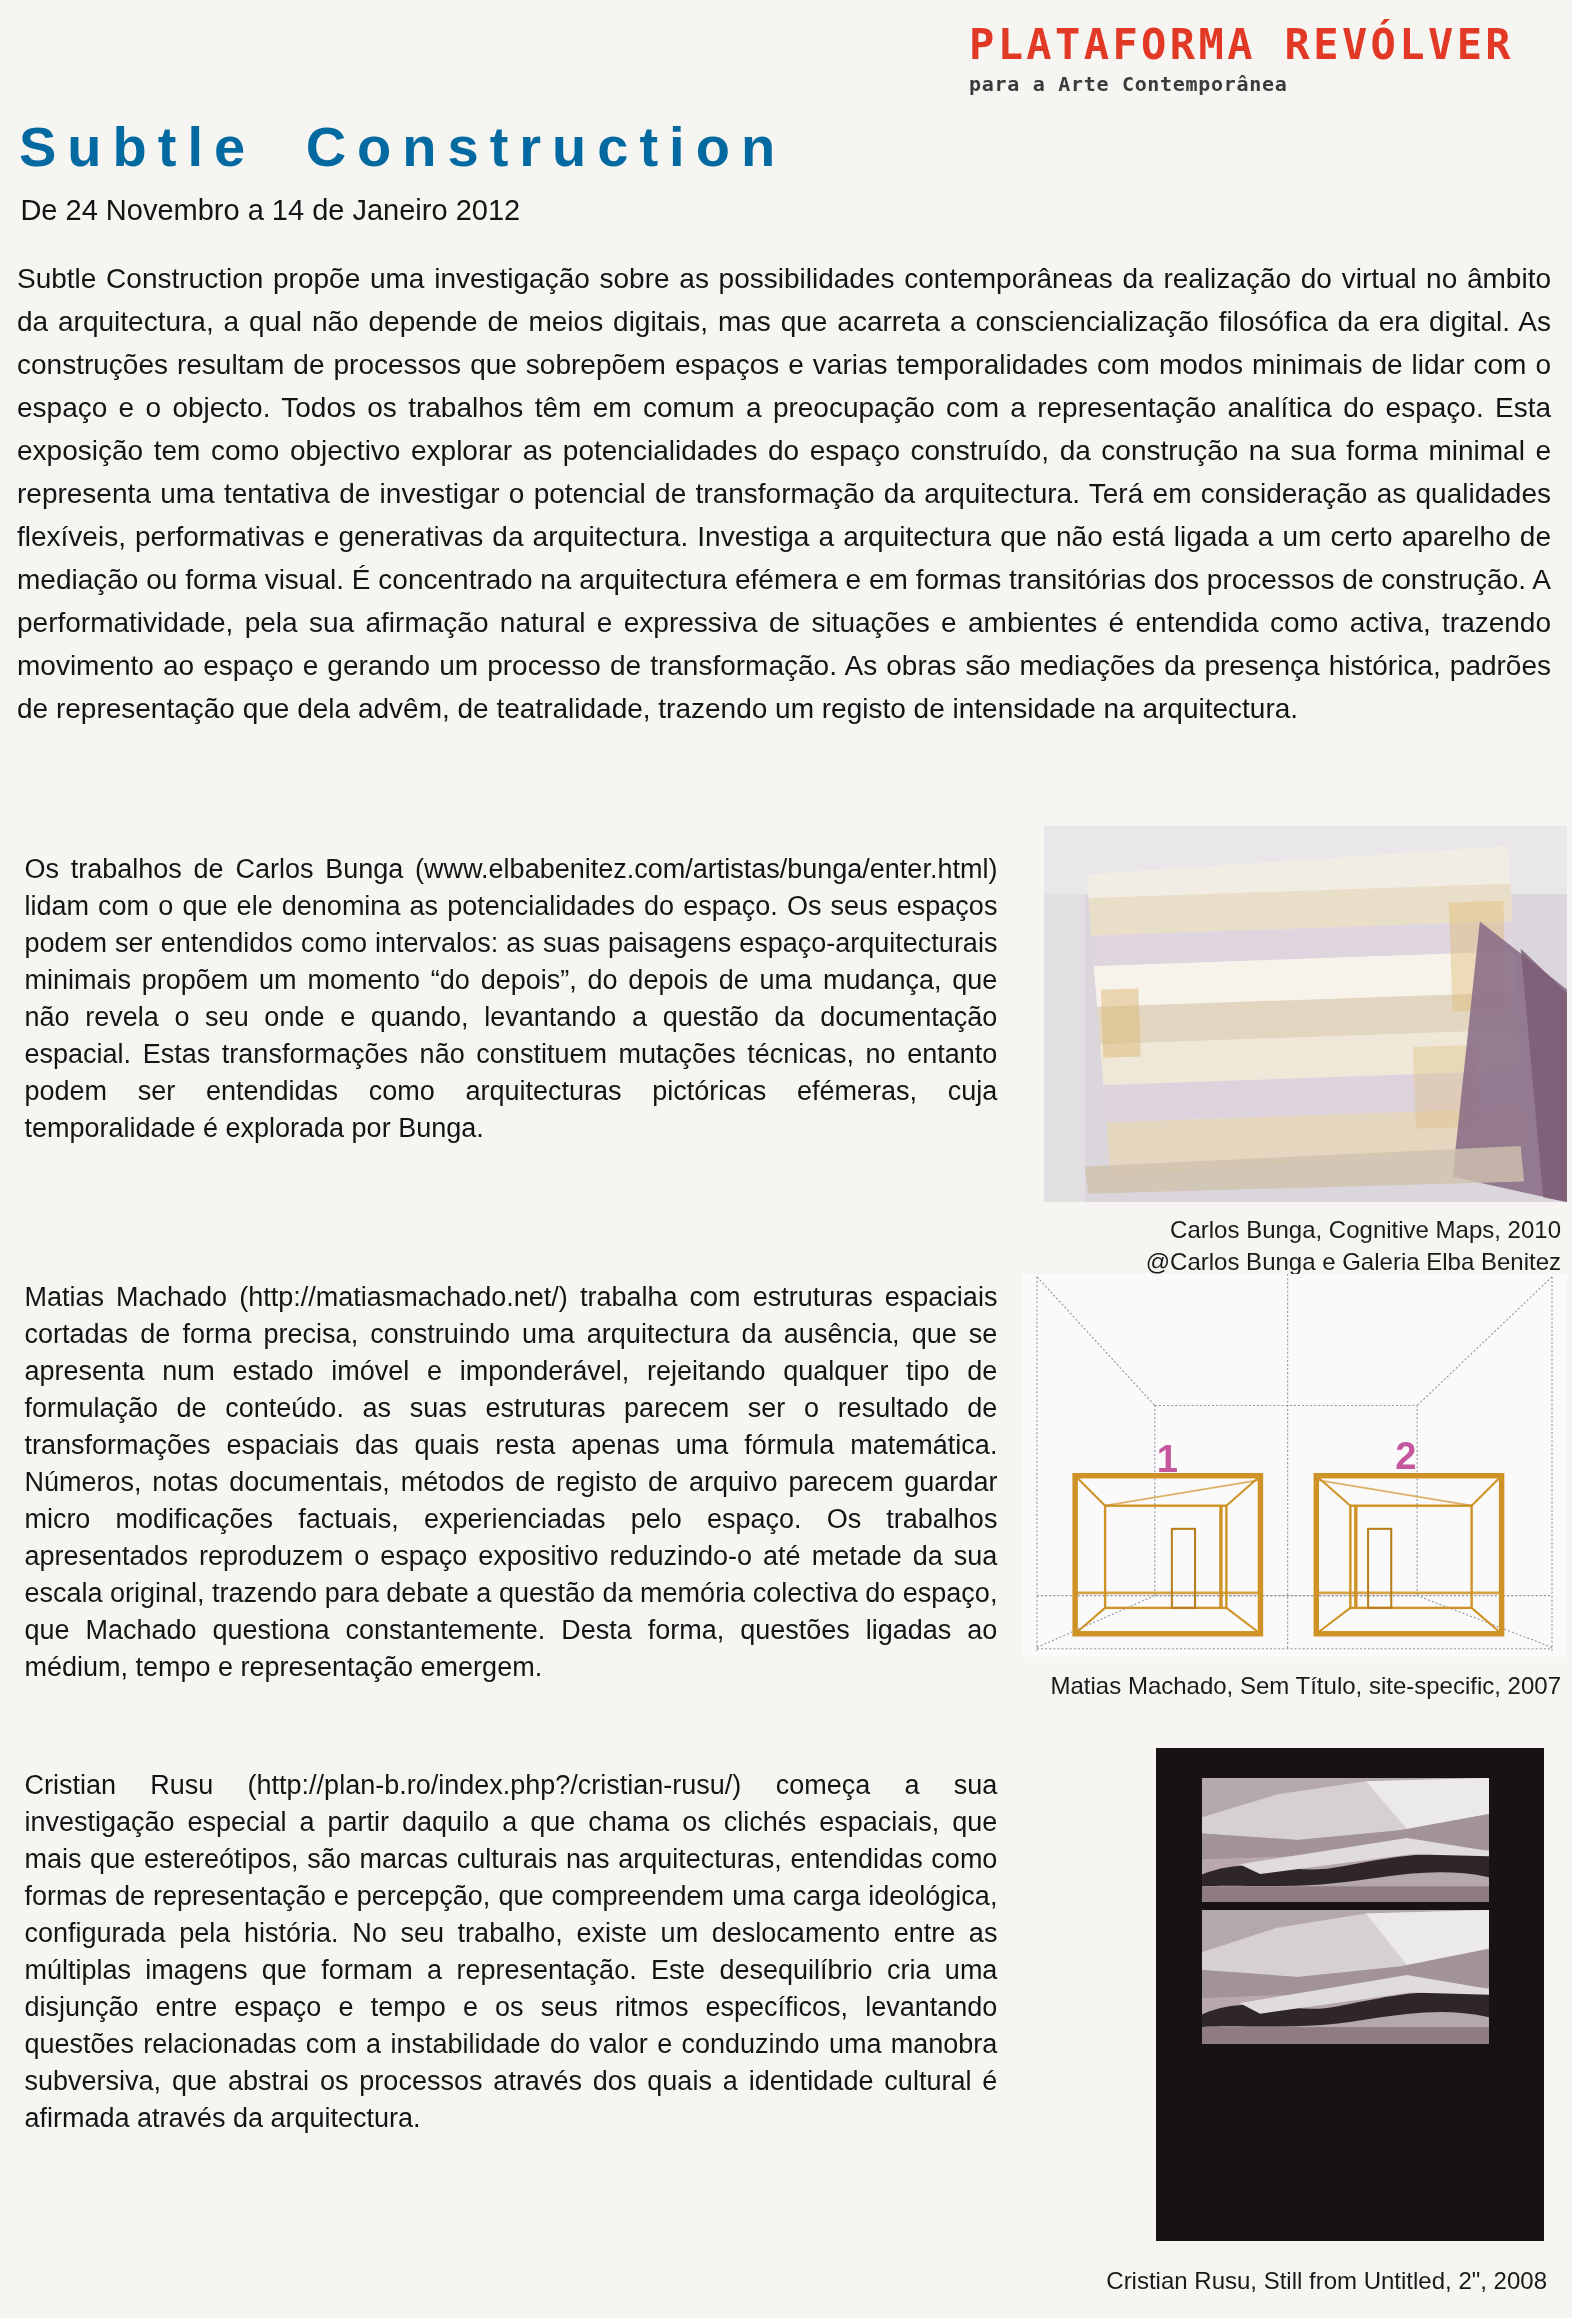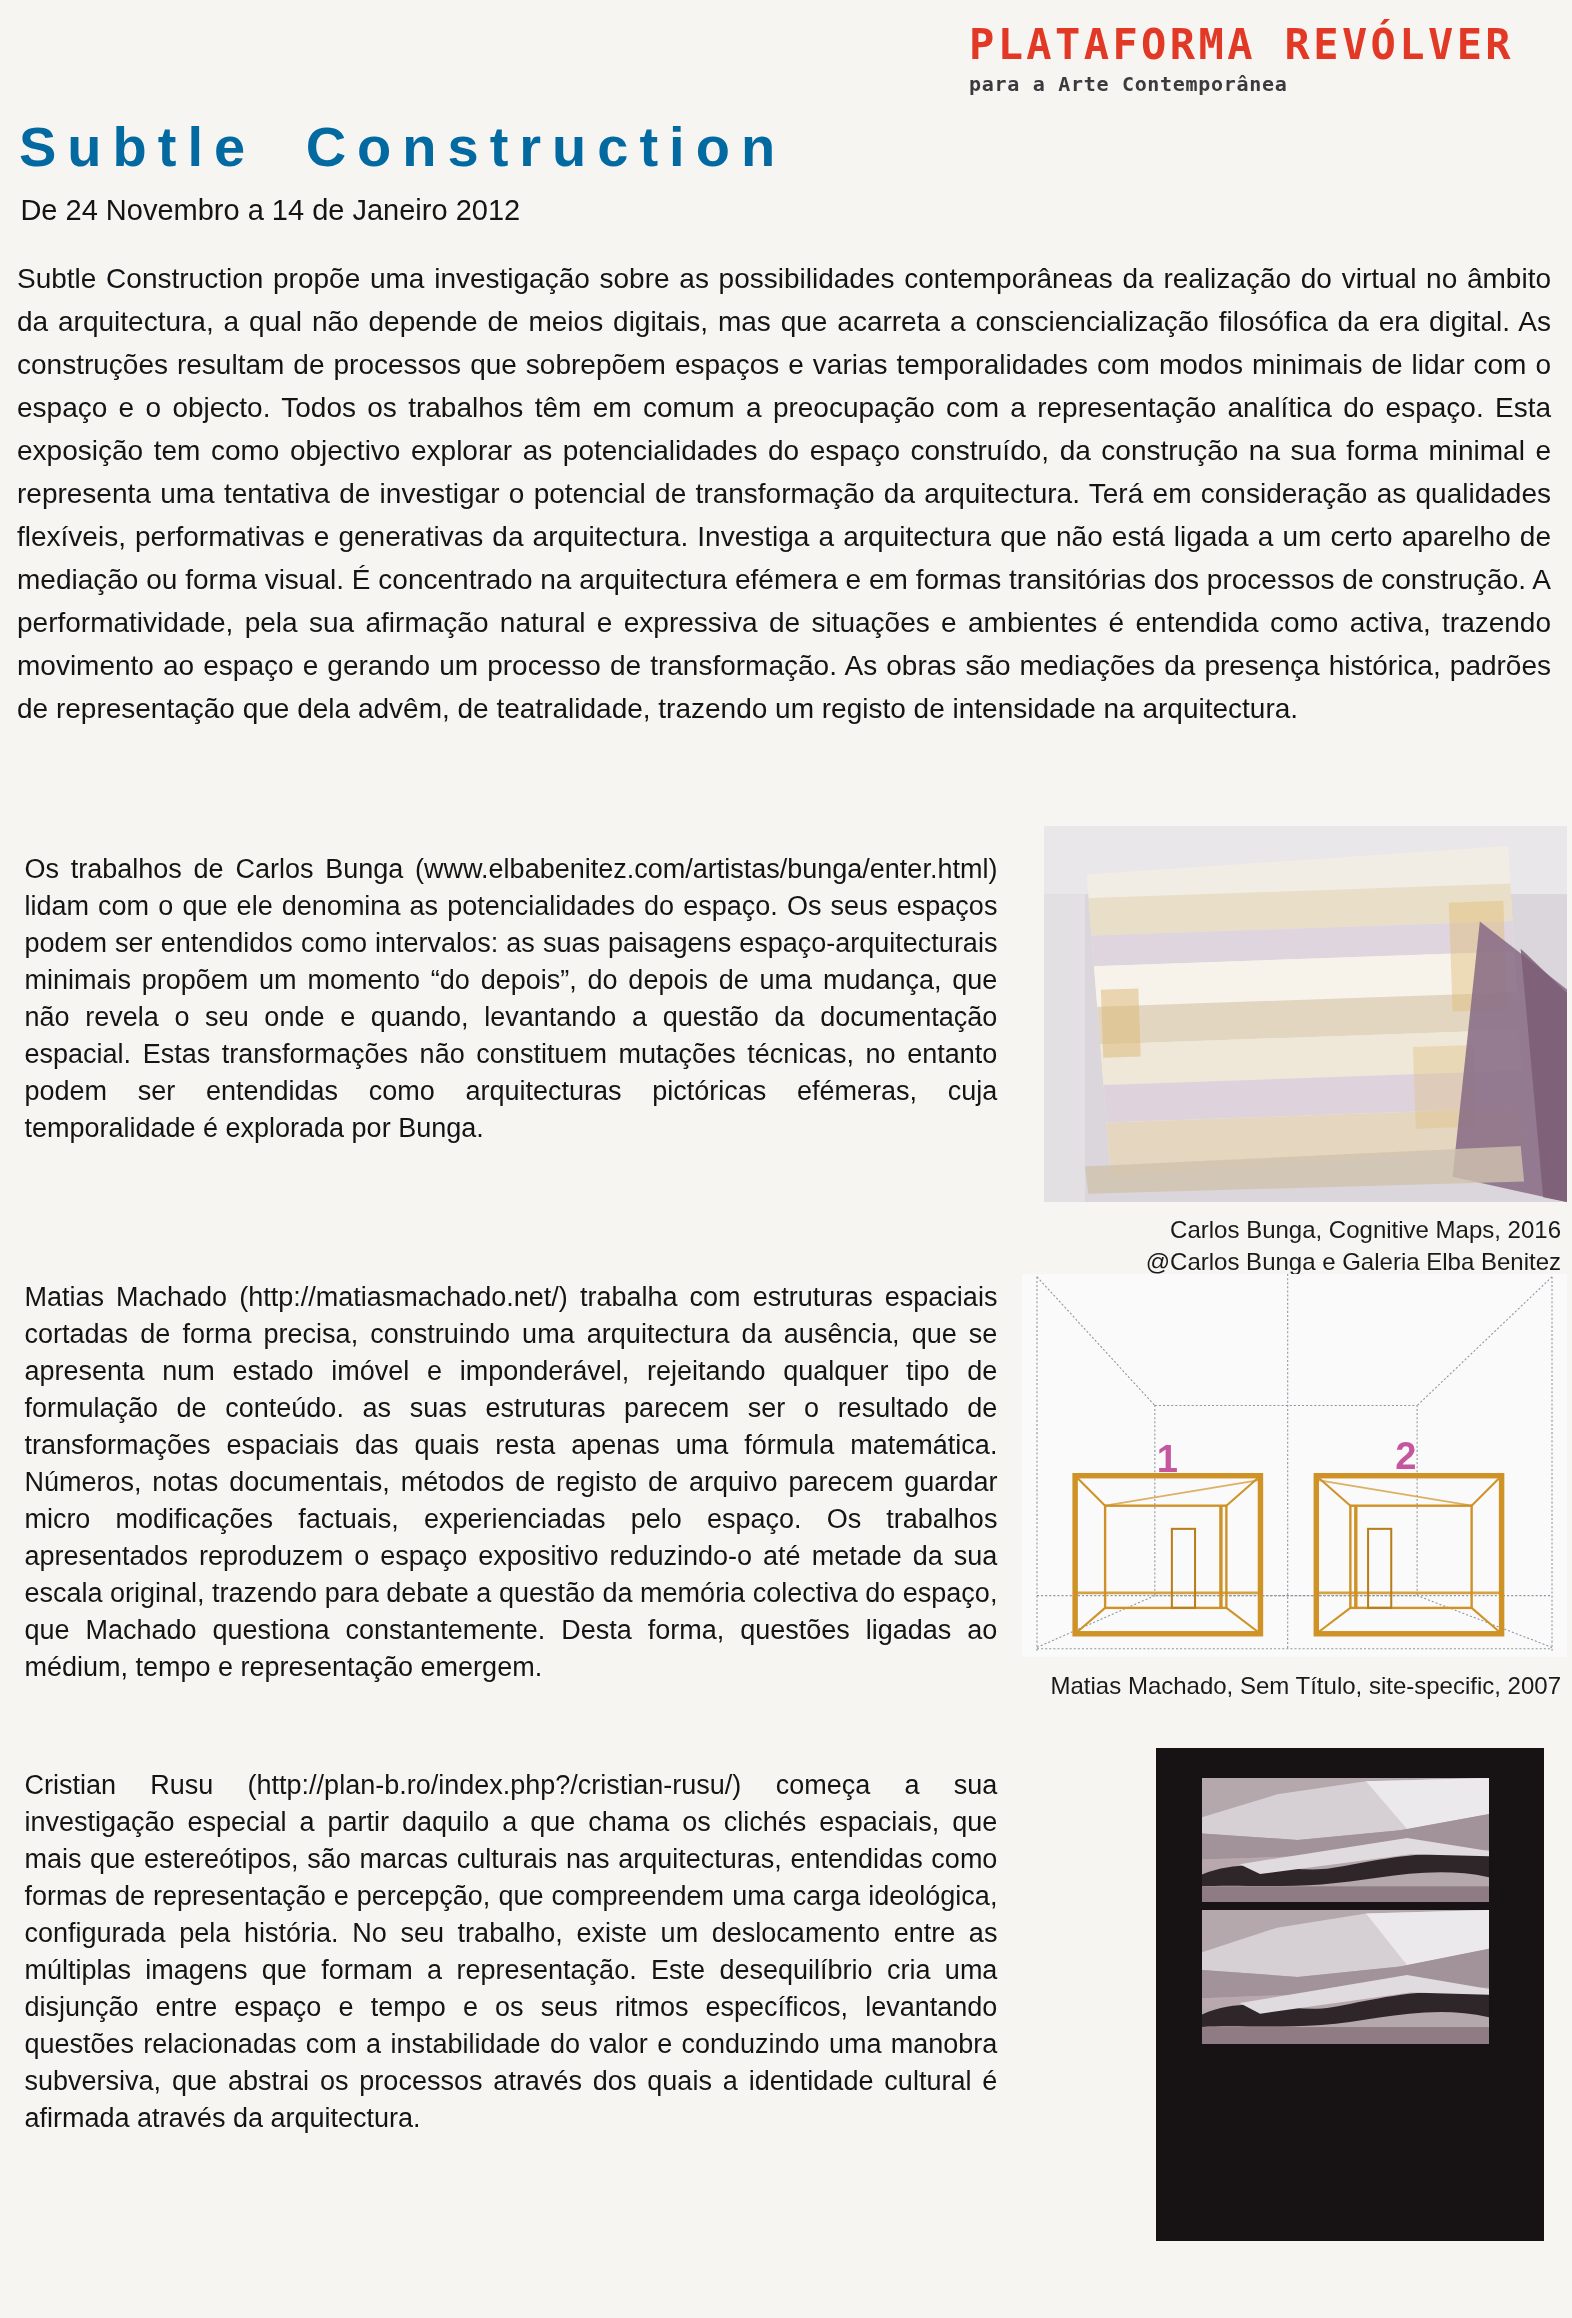--- a/index.html
+++ b/index.html
@@ -98,21 +98,21 @@
           <rect x="600" y="120" width="80" height="160" fill="#e0bd78" opacity="0.45"></rect>
           <rect x="540" y="330" width="90" height="120" fill="#e0bd78" opacity="0.35"></rect>
         </g>
       </g>
       <polygon points="640,140 768,240 768,552 600,515" fill="#8c7088" opacity="0.9"></polygon>
       <polygon points="700,180 768,245 768,552 733,545" fill="#7b5e74" opacity="0.85"></polygon>
       <polygon points="60,500 700,470 705,522 65,540" fill="#cfc2ae" opacity="0.8"></polygon>
     </svg>
   </figure>
   <figcaption class="cap cap-bunga">
-    <div>Carlos Bunga, Cognitive Maps, 2016</div>
+    <div>Carlos Bunga, Cognitive Maps, 2010</div>
     <div>@Carlos Bunga e Galeria Elba Benitez</div>
   </figcaption>
 
   <figure class="fig-machado">
     <svg viewBox="0 0 800 562" xmlns="http://www.w3.org/2000/svg">
       <rect width="800" height="562" fill="#fbfafa"></rect>
       <g stroke="#8e96a2" stroke-width="1.6" stroke-dasharray="3 3" fill="none">
         <line x1="22" y1="4" x2="22" y2="556"></line>
         <line x1="778" y1="4" x2="778" y2="556"></line>
         <line x1="22" y1="550" x2="778" y2="550"></line>
@@ -175,15 +175,16 @@
         <polygon points="0,60 110,25 240,5 420,0 420,55 290,80 140,95 0,85" fill="#d6d0d4"></polygon>
         <polygon points="240,5 420,0 420,55 300,78" fill="#ebe9ec"></polygon>
         <polygon points="0,85 140,95 290,80 420,55 420,110 0,125" fill="#a2929a"></polygon>
         <polygon points="0,125 420,110 420,122 0,140" fill="#b9a9ae"></polygon>
         <path d="M0,148 C70,118 130,148 190,138 C250,128 320,108 420,118 L420,152 C330,132 250,158 175,163 C105,168 45,163 0,166 Z" fill="#2f262a"></path>
         <polygon points="55,132 300,92 420,112 420,120 305,117 85,147" fill="#e0dbde"></polygon>
         <rect y="166" width="420" height="24" fill="#8e7b83"></rect>
       </svg>
     </div>
   </figure>
+  <figcaption class="cap cap-rusu">Cristian Rusu, Still from Untitled, 2", 2008</figcaption>
 
 </div>
 
 
 </body></html>

